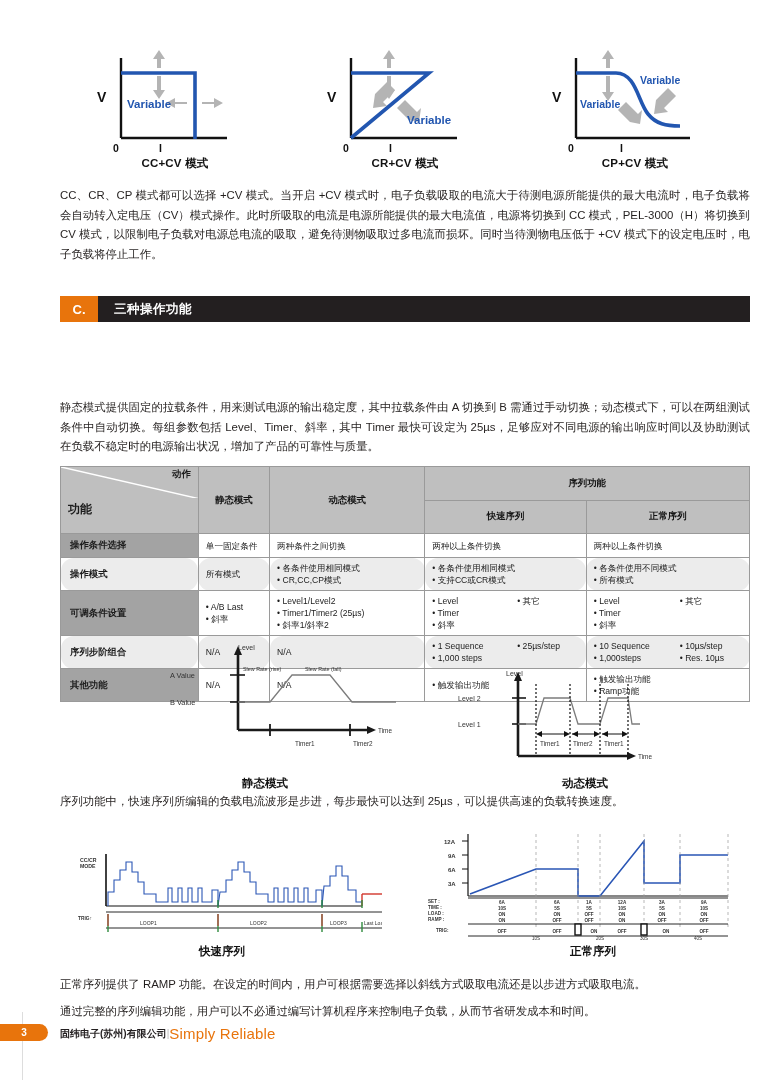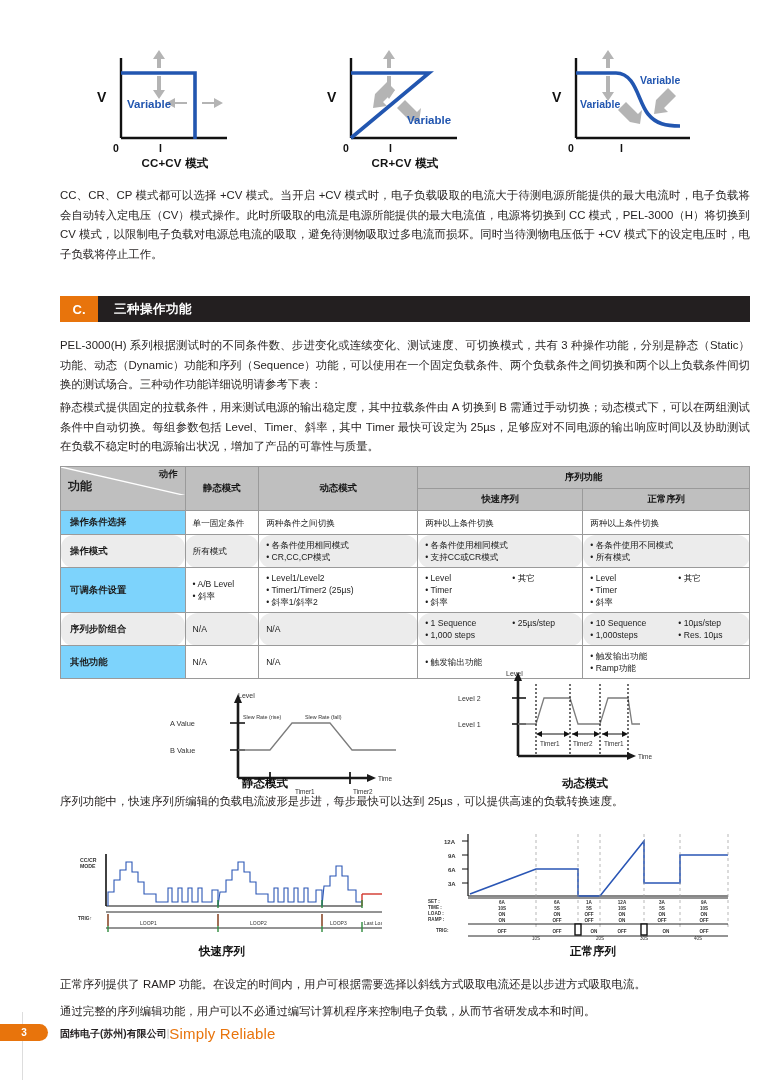--- a/index.html
+++ b/index.html
@@ -43,26 +43,26 @@
   
   .ctable{
     position:absolute;left:60px;top:466px;width:690px;
     border-collapse:collapse;font-size:8.6px;color:#1c1c1c;
     border:1px solid #9a9a9a;
   }
   .ctable td,.ctable th{border:1px solid #9a9a9a;vertical-align:middle;}
   .ctable .hdr{background:#bfbfbf;color:#141414;font-weight:bold;text-align:center;
     font-size:9.4px;padding:4px 2px;}
   .ctable .corner{
-    background:#bfbfbf;width:148px;height:34px;padding:4px;position:relative;
+    background:#bfbfbf;width:148px;height:34px;padding:16px;position:relative;
   }
   .ctable .corner .diag{position:absolute;inset:0;}
   .ctable .corner .t1{position:absolute;right:7px;top:1px;font-size:9.4px;font-weight:bold;}
   .ctable .corner .t2{position:absolute;left:7px;bottom:15px;font-size:12px;font-weight:bold;}
-  .ctable .rowhead{font-weight:bold;font-size:9.4px;padding:5px 0 5px 9px;background:#7dd3fc;width:148px;}
+  .ctable .rowhead{font-weight:bold;font-size:9.4px;padding:5px 0 5px 9px;background:#a3a3a3;width:148px;}
   .ctable td.cell{padding:4px 7px;line-height:12px;}
   .ctable tr.alt td{background:#ececec;border-radius:13px;}
   .ctable tr.alt .rowhead{background:#ececec;}
   .bul{display:block;white-space:nowrap;}
   .bul::before{content:"• ";}
   .twocol{display:flex;gap:0;}
   .twocol > div{flex:1;}
   .twocol > div:first-child{flex:0 0 58%;}
 
   
@@ -140,31 +140,31 @@
           <polygon points="78,4 84,13 80,13 80,22 76,22 76,13 72,13"></polygon>
           <polygon points="80,30 80,46 84,46 78,55 72,46 76,46 76,30"></polygon>
           <polygon points="100,76 88,64 96,56 108,68 112,64 110,78 100,76"></polygon>
           <polygon points="126,54 138,42 146,50 134,62 138,66 124,68 126,54"></polygon>
         </g>
         <text x="50" y="62" font-size="10.5" font-weight="bold" fill="#2256b0">Variable</text>
         <text x="110" y="38" font-size="10.5" font-weight="bold" fill="#2256b0">Variable</text>
         <text x="38" y="106" font-size="10.5" font-weight="bold" fill="#111">0</text>
         <text x="90" y="106" font-size="10.5" font-weight="bold" fill="#111">I</text>
       </svg>
+      <div class="mode-cap">CP+CV 模式</div>
     </div>
   </div>
 
   <div class="para" style="top:186px;">CC、CR、CP 模式都可以选择 +CV 模式。当开启 +CV 模式时，电子负载吸取的电流大于待测电源所能提供的最大电流时，电子负载将会自动转入定电压（CV）模式操作。此时所吸取的电流是电源所能提供的最大电流值，电源将切换到 CC 模式，PEL-3000（H）将切换到 CV 模式，以限制电子负载对电源总电流的吸取，避免待测物吸取过多电流而损坏。同时当待测物电压低于 +CV 模式下的设定电压时，电子负载将停止工作。</div>
 
   <div class="sectionbar">
     <div class="letter">C.</div>
     <div class="stitle">三种操作功能</div>
   </div>
 
-  <div class="para" style="top:336px;">PEL-3000(H) 系列根据测试时的不同条件数、步进变化或连续变化、测试速度、可切换模式，共有 3 种操作功能，分别是静态（Static）功能、动态（Dynamic）功能和序列（Sequence）功能，可以使用在一个固定负载条件、两个负载条件之间切换和两个以上负载条件间切换的测试场合。三种动作功能详细说明请参考下表：</div>
   <div class="para" style="top:398px;">静态模式提供固定的拉载条件，用来测试电源的输出稳定度，其中拉载条件由 A 切换到 B 需通过手动切换；动态模式下，可以在两组测试条件中自动切换。每组参数包括 Level、Timer、斜率，其中 Timer 最快可设定为 25µs，足够应对不同电源的输出响应时间以及协助测试在负载不稳定时的电源输出状况，增加了产品的可靠性与质量。</div>
 
   <table class="ctable">
     <tbody>
         <tr>
       <td class="corner" rowspan="2">
         <svg class="diag" viewBox="0 0 148 34" preserveAspectRatio="none">
           <line x1="0" y1="0" x2="148" y2="34" stroke="#ffffff" stroke-width="1.6"></line>
         </svg>
         <span class="t1">动作</span>
@@ -200,21 +200,21 @@
       </td>
       <td class="cell">
         <span class="bul">各条件使用不同模式</span>
         <span class="bul">所有模式</span>
       </td>
     </tr>
 
     <tr>
       <td class="rowhead">可调条件设置</td>
       <td class="cell">
-        <span class="bul">A/B Level</span>
+        <span class="bul">A/B Last</span>
         <span class="bul">斜率</span>
       </td>
       <td class="cell">
         <span class="bul">Level1/Level2</span>
         <span class="bul">Timer1/Timer2 (25µs)</span>
         <span class="bul">斜率1/斜率2</span>
       </td>
       <td class="cell">
         <div class="twocol">
           <div>
@@ -278,21 +278,21 @@
         <span class="bul">触发输出功能</span>
       </td>
       <td class="cell">
         <span class="bul">触发输出功能</span>
         <span class="bul">Ramp功能</span>
       </td>
     </tr>
   </tbody>
     </table>
 
-  <div class="fig" style="left:120px;top:684px;">
+  <div class="fig" style="left:120px;top:636px;">
     <svg width="290" height="118" viewBox="0 0 290 118">
       <text x="118" y="14" class="lbl" style="font-size:7px">Level</text>
       <line x1="118" y1="16" x2="118" y2="94" stroke="#1a1a1a" stroke-width="2.6"></line>
       <polygon points="118,10 114,19 122,19" fill="#1a1a1a"></polygon>
       <line x1="118" y1="94" x2="250" y2="94" stroke="#1a1a1a" stroke-width="2.6"></line>
       <polygon points="256,94 247,90 247,98" fill="#1a1a1a"></polygon>
       <line x1="110" y1="39" x2="125" y2="39" stroke="#1a1a1a" stroke-width="1.6"></line>
       <line x1="110" y1="66" x2="125" y2="66" stroke="#1a1a1a" stroke-width="1.6"></line>
       <text x="50" y="42" class="lbl" style="font-size:7.4px">A Value</text>
       <text x="50" y="69" class="lbl" style="font-size:7.4px">B Value</text>

